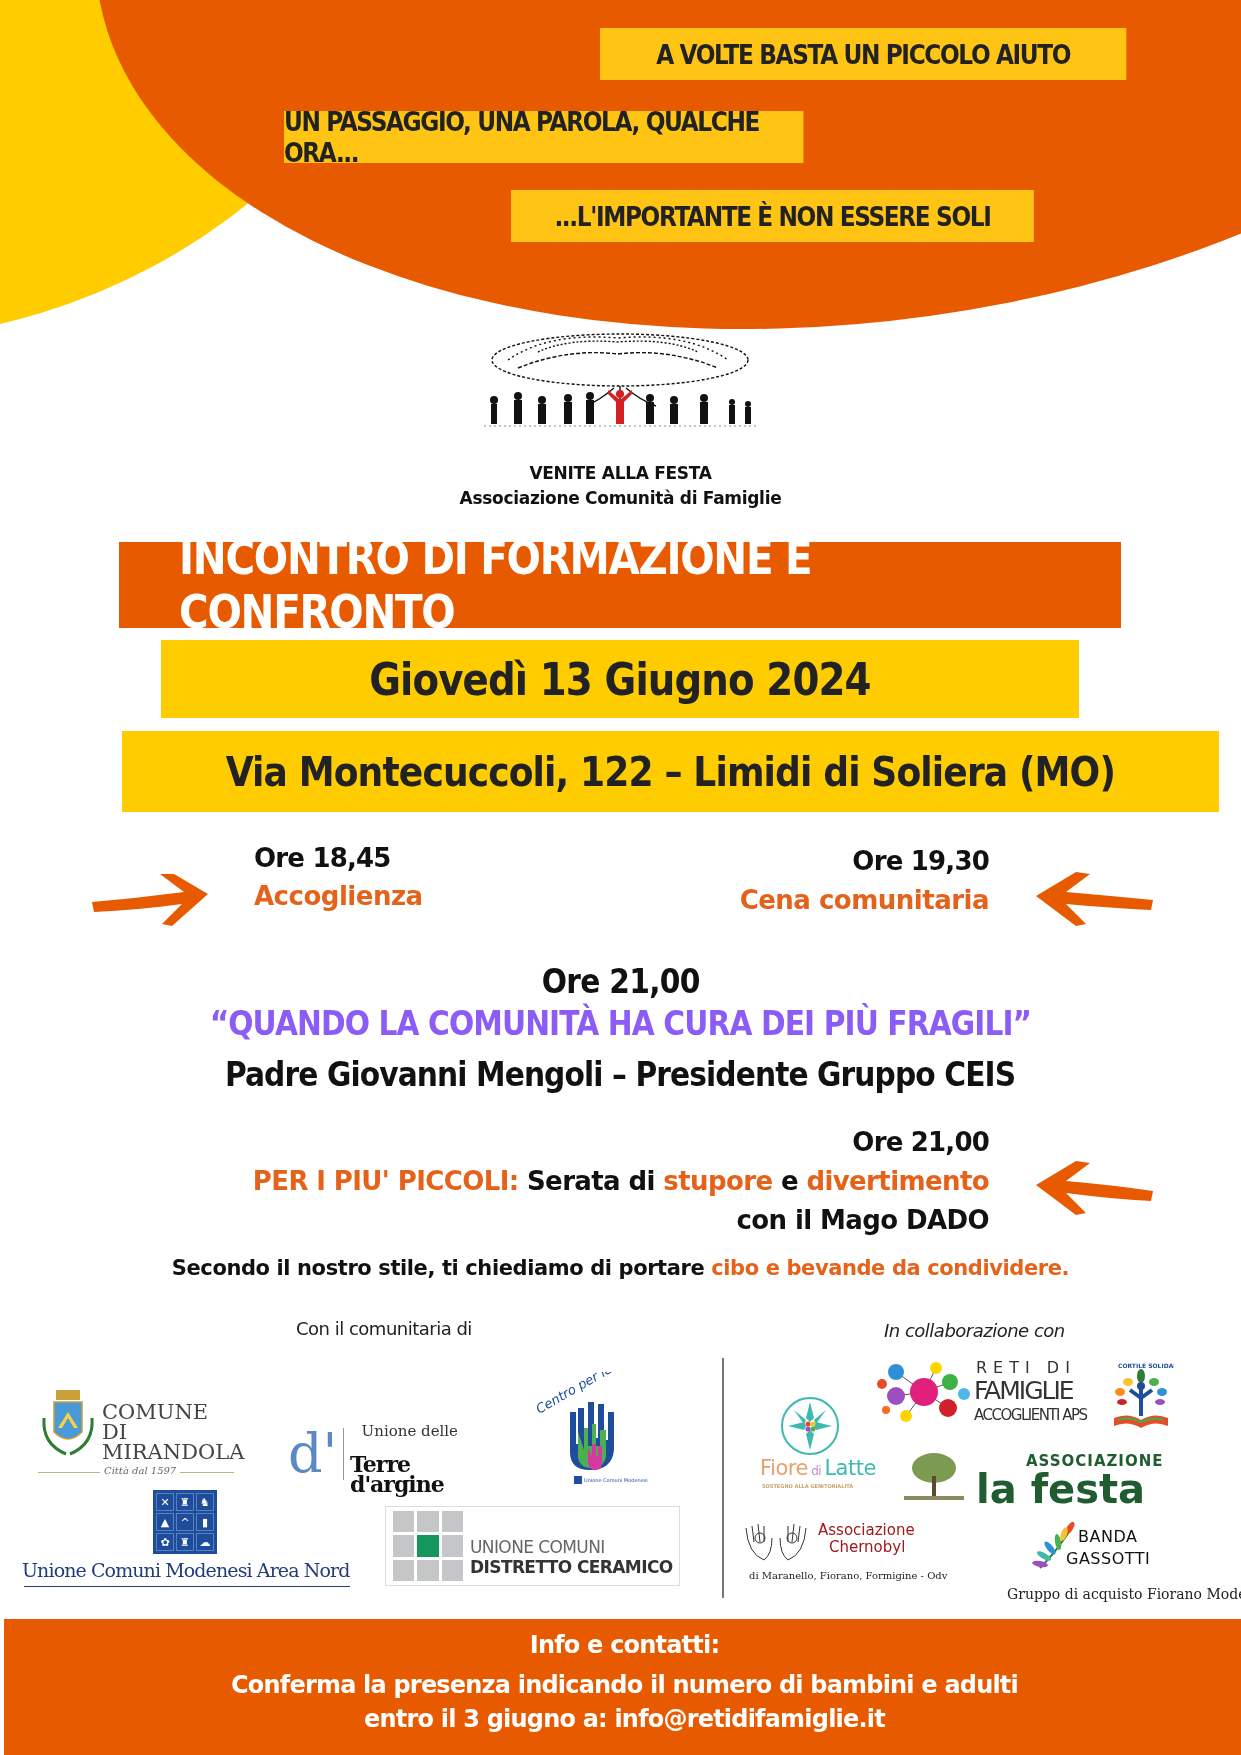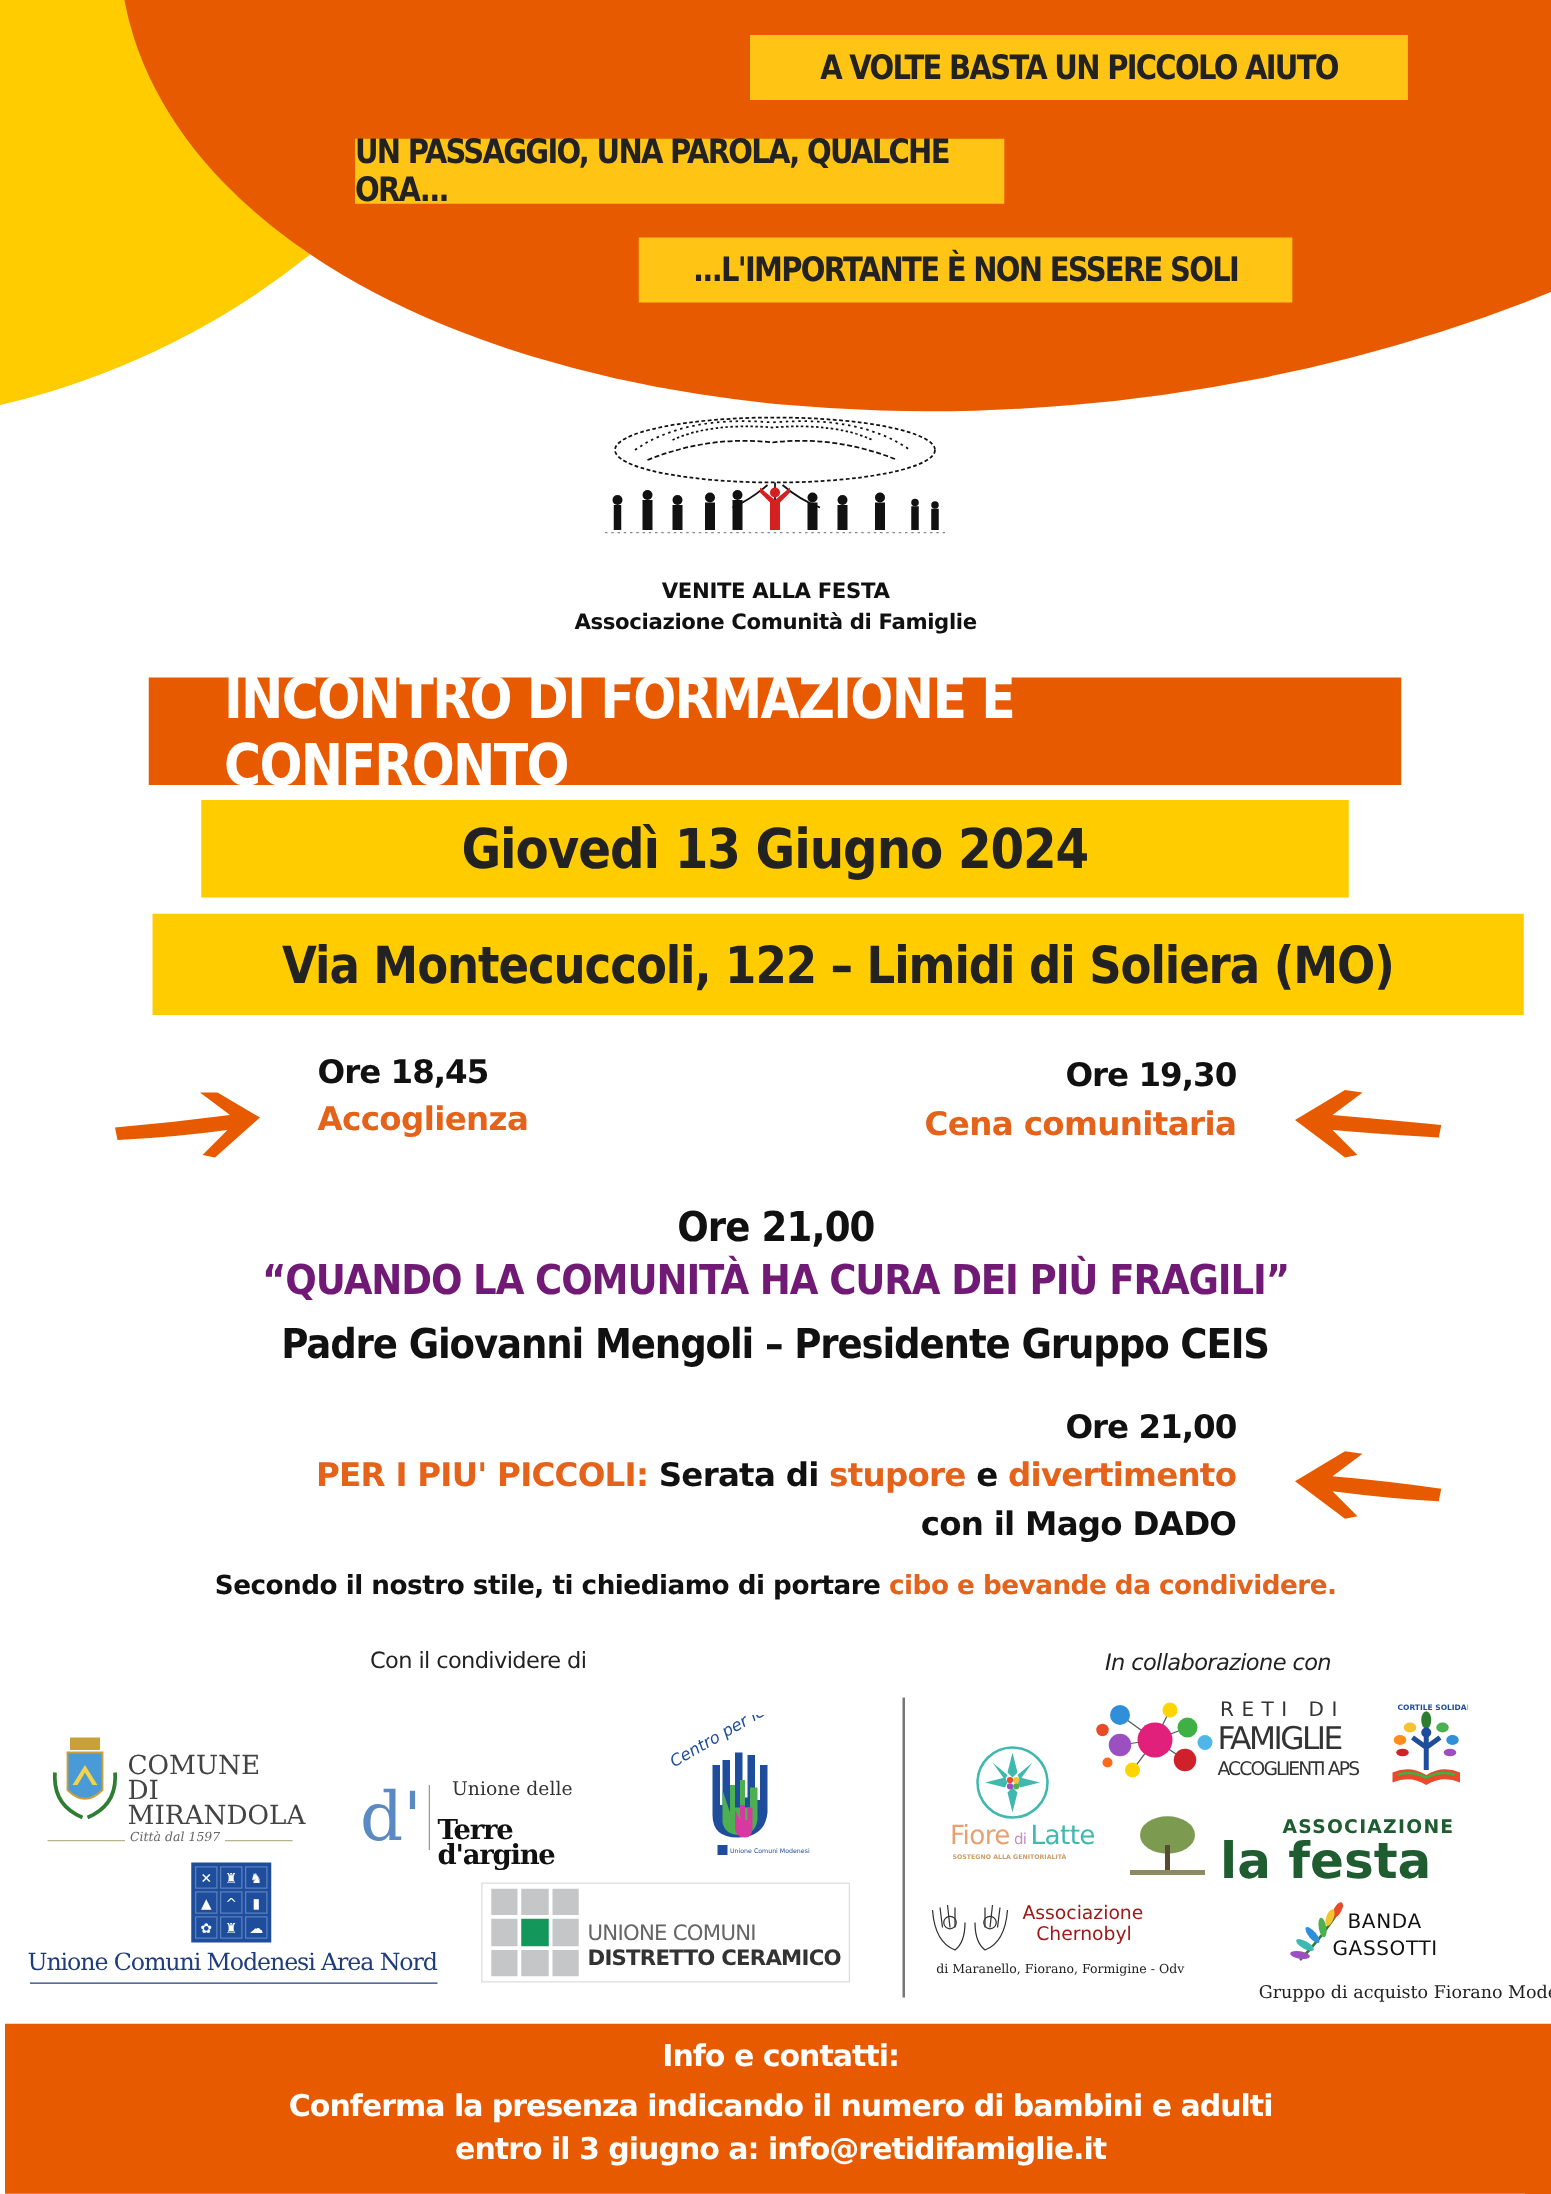--- a/index.html
+++ b/index.html
@@ -48,21 +48,21 @@
     .time { font-weight: bold; font-size: 26px; color: #111; letter-spacing: -0.8px; }
     .orange { color: #e4621a; }
     .act { font-weight: bold; font-size: 26px; letter-spacing: -0.5px; }
 
     #s1-time { left: 254px; top: 843px; }
     #s1-act { left: 254px; top: 881px; }
     #s2-time { right: 252px; top: 846px; text-align: right; }
     #s2-act { right: 252px; top: 885px; text-align: right; }
 
     #s3-time { top: 962px; font-size: 33px; font-weight: bold; letter-spacing: -0.8px; }
-    #s3-title { top: 1004px; font-size: 33px; font-weight: bold; color: #701a75; letter-spacing: -1px; }
+    #s3-title { top: 1004px; font-size: 33px; font-weight: bold; color: #8b5cf6; letter-spacing: -1px; }
     #s3-speaker { top: 1055px; font-size: 33px; font-weight: bold; letter-spacing: -1px; }
     .center-text span.sq { display: inline-block; transform: scaleX(0.9); }
 
     #s4-time { right: 252px; top: 1127px; font-size: 26px; }
     #s4-line { right: 252px; top: 1166px; font-size: 26px; font-weight: bold; letter-spacing: -0.6px; text-align: right; white-space: nowrap; }
     #s4-mago { right: 252px; top: 1205px; font-size: 26px; font-weight: bold; letter-spacing: -0.6px; }
     #note { top: 1256px; font-size: 21px; font-weight: bold; letter-spacing: -0.4px; }
 
     .arrow { position: absolute; }
     #arrow1 { left: 88px; top: 868px; width: 125px; height: 62px; }
@@ -216,21 +216,21 @@
 
 <div id="s4-time" class="abs time">Ore 21,00</div>
 <div id="s4-line" class="abs"><span class="orange">PER I PIU' PICCOLI:</span><span> Serata di </span><span class="orange">stupore</span><span> e </span><span class="orange">divertimento</span></div>
 <div id="s4-mago" class="abs">con il Mago DADO</div>
 <svg id="arrow3" class="arrow" viewBox="0 0 125 62">
   <path d="M121 34 Q80 28 34 24 L58 6 L44 4 L4 28 L44 58 L54 56 L34 36 Q80 42 119 44 Z" fill="#e85a00"></path>
 </svg>
 
 <div id="note" class="center-text"><span>Secondo il nostro stile, ti chiediamo di portare </span><span class="orange">cibo e bevande da condividere.</span></div>
 
-<div id="contrib-label" class="section-label">Con il condividere di</div>
+<div id="contrib-label" class="section-label">Con il comunitaria di</div>
 <div id="collab-label" class="section-label">In collaborazione con</div>
 <div id="sponsor-divider"></div>
 
 <svg id="mirandola-crest" class="logo" viewBox="0 0 60 80">
   <rect x="18" y="2" width="24" height="10" fill="#c9a03a"></rect>
   <path d="M16 14 L44 14 L44 44 Q30 58 16 44 Z" fill="#4a9ad8" stroke="#c9a03a" stroke-width="1.5"></path>
   <path d="M20 40 L30 24 L40 40 L36 40 L30 30 L24 40 Z" fill="#f4d34a"></path>
   <path d="M6 30 Q4 56 28 66 M54 30 Q56 56 32 66" stroke="#2e7d32" stroke-width="3" fill="none"></path>
 </svg>
 <div id="mirandola-name" class="logo serif">

